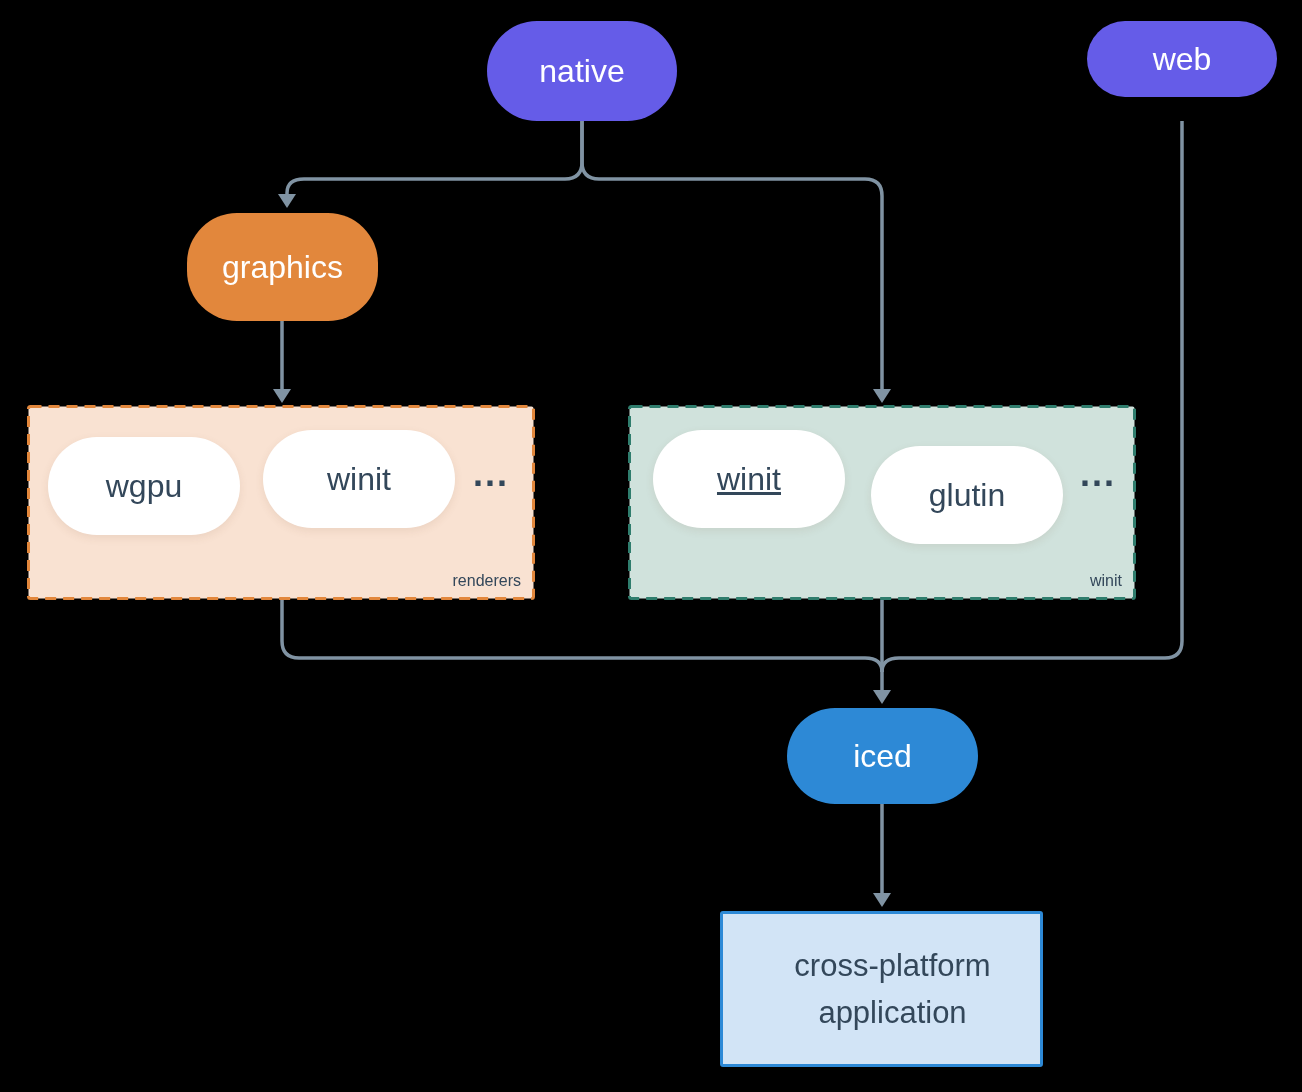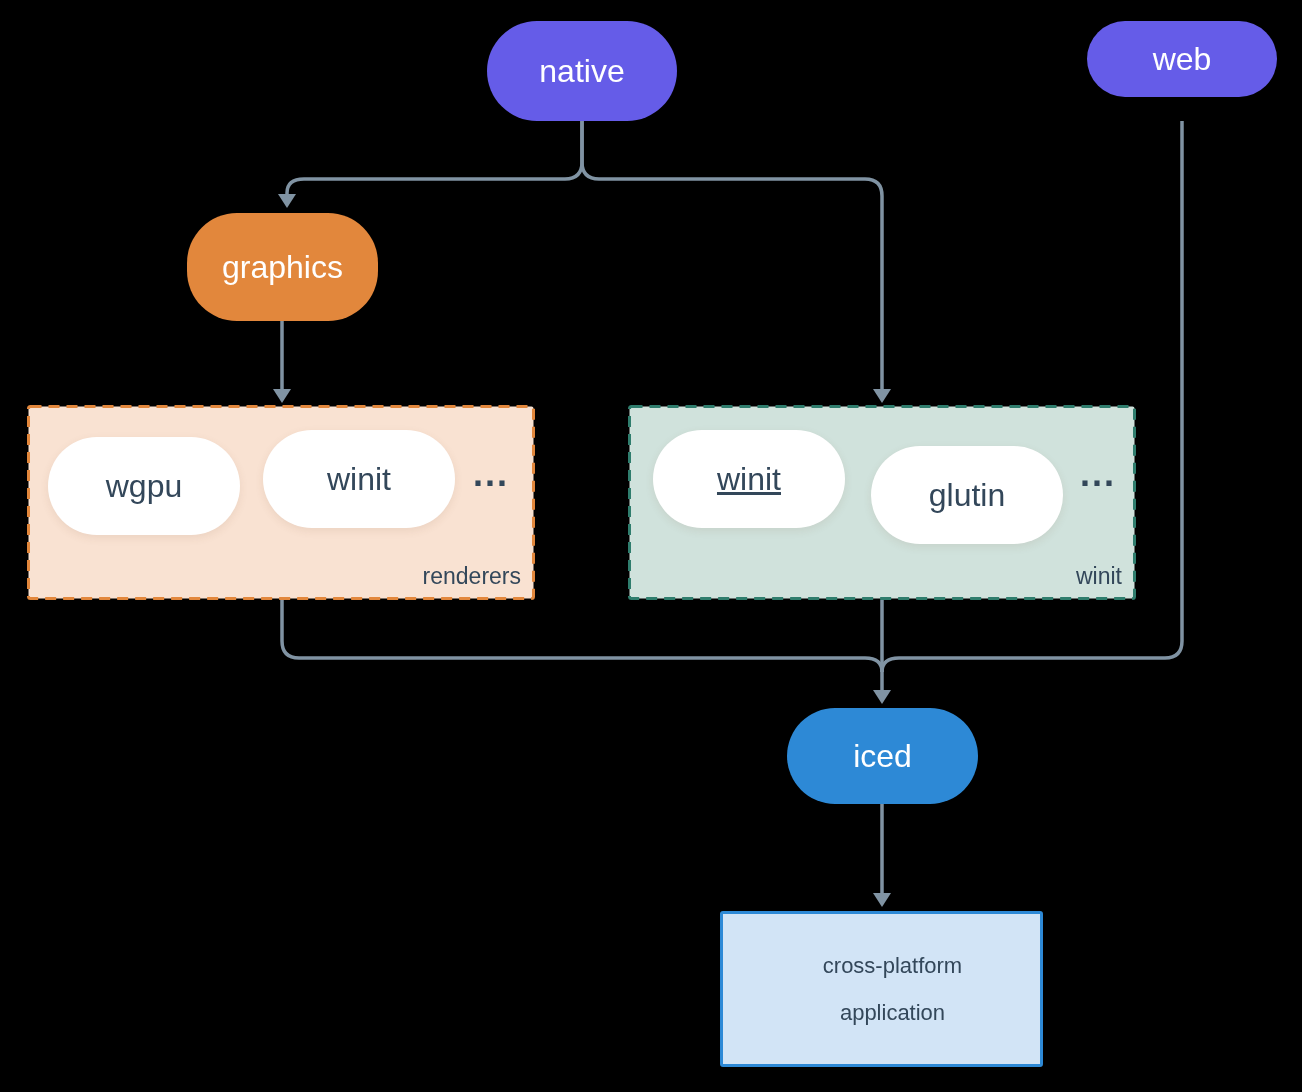--- a/index.html
+++ b/index.html
@@ -34,28 +34,28 @@
     background:var(--pill-bg); color:var(--text-dark);
     display:flex; align-items:center; justify-content:center; font-size:32px;
     box-shadow:0 3px 8px rgba(120,80,50,0.10);
   }
   .ellipsis {
     position:absolute; color:var(--text-dark); font-size:36px;
     letter-spacing:2px; font-weight:bold;
   }
   .group-label {
     position:absolute; right:14px; bottom:10px;
-    color:var(--text-dark); font-size:23px;
+    color:var(--text-dark); font-size:16px;
   }
   .appbox {
     position:absolute; left:720px; top:911px; width:323px; height:156px;
     background:var(--application-bg); border:3px solid var(--application-border);
     border-radius:3px; display:flex; flex-direction:column;
     align-items:center; justify-content:center;
-    color:var(--text-dark); font-size:22px; line-height:47px; text-align:center;padding-left:22px;
+    color:var(--text-dark); font-size:31px; line-height:47px; text-align:center;padding-left:22px;
   }
 </style>
 </head>
 <body>
 
 <div class="canvas">
 
   <svg class="connectors" viewBox="0 0 1302 1092">
 
     <rect class="groupbox-renderers" x="28.5" y="406.5" width="505" height="192" rx="2"></rect>

